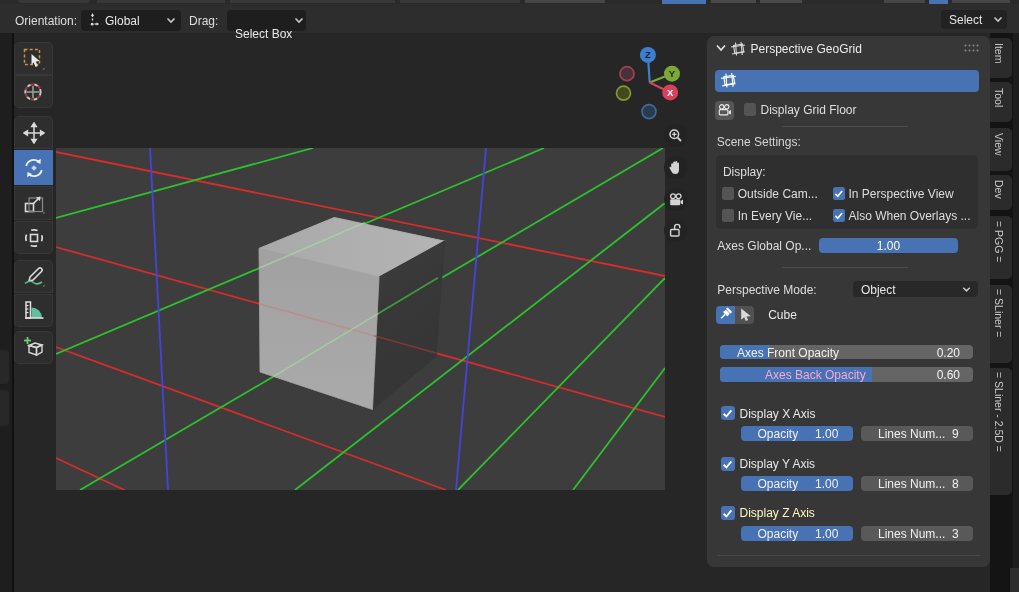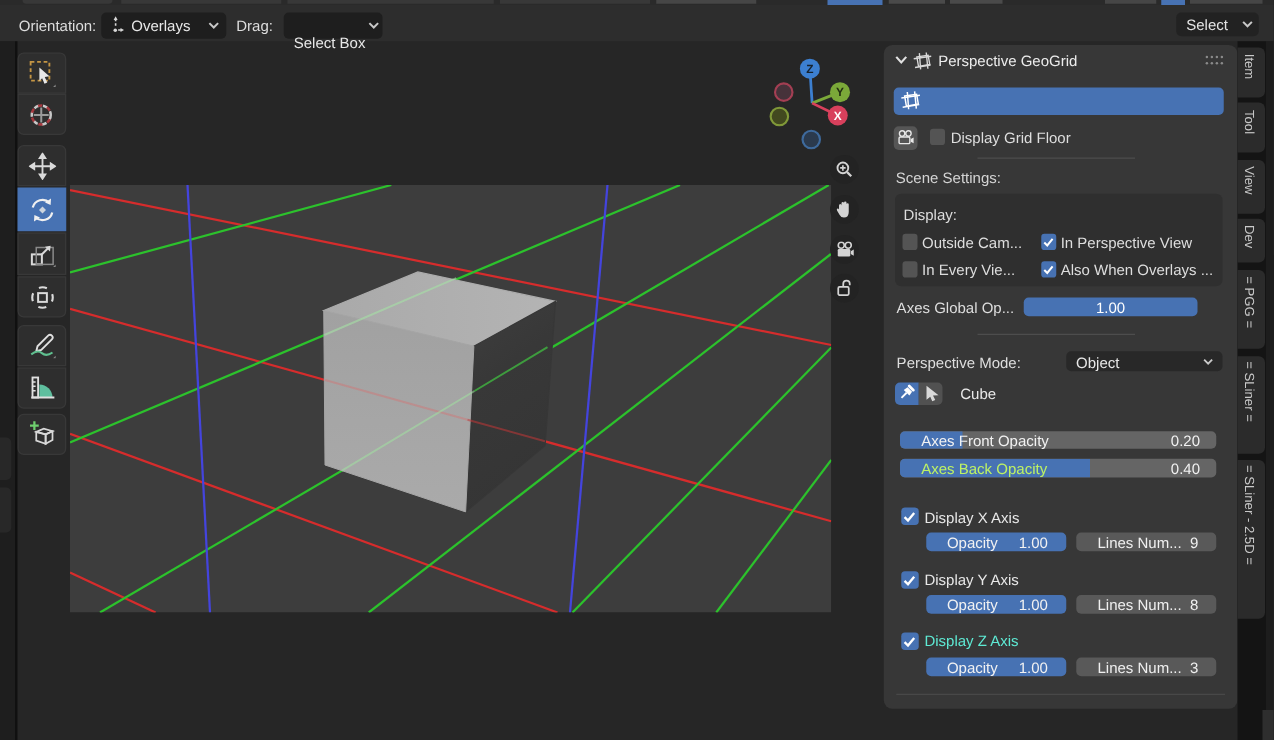--- a/index.html
+++ b/index.html
@@ -29,21 +29,21 @@
   <div class="abs" style="left:0;top:4px;width:1019px;height:29px;background:#2d2d2d;"></div>
   <div class="abs txt" style="left:15px;top:15px;">Orientation:</div>
   <div class="abs" style="left:81px;top:10px;width:100px;height:21px;background:#1e1e1e;border-radius:4px;"></div>
   <svg class="abs" style="left:85px;top:12px;" width="16" height="16" viewBox="0 0 16 16">
     <path d="M7.5 3 L7.5 9.5" stroke="#d8d8d8" stroke-width="1.3" stroke-dasharray="2 1.6" fill="none"></path>
     <path d="M7.5 1 L5.9 4 L9.1 4 Z" fill="#d8d8d8"></path>
     <path d="M9.5 12 L12.5 12" stroke="#d8d8d8" stroke-width="1.3" fill="none"></path>
     <path d="M14.2 12 L11.4 10.4 L11.4 13.6 Z" fill="#d8d8d8"></path>
     <circle cx="7.2" cy="12.2" r="1.4" fill="#d8d8d8"></circle>
   </svg>
-  <div class="abs txt" style="left:105px;top:15px;color:#e8e8e8;">Overlays</div>
+  <div class="abs txt" style="left:105px;top:15px;color:#e8e8e8;">Global</div>
   <svg class="abs" style="left:165px;top:16px;" width="12" height="9" viewBox="0 0 12 9">
       <path d="M2.5 2.5 L6 6 L9.5 2.5" stroke="#c8c8c8" stroke-width="1.6" fill="none"></path>
     </svg>
   <div class="abs txt" style="left:189px;top:15px;">Drag:</div>
   <div class="abs" style="left:227px;top:10px;width:79px;height:21px;background:#1e1e1e;border-radius:4px;"></div>
   <div class="abs txt" style="left:235px;top:28px;color:#e8e8e8;">Select Box</div>
   <svg class="abs" style="left:293px;top:16px;" width="12" height="9" viewBox="0 0 12 9">
       <path d="M2.5 2.5 L6 6 L9.5 2.5" stroke="#c8c8c8" stroke-width="1.6" fill="none"></path>
     </svg>
   <div class="abs" style="left:941px;top:10px;width:66px;height:19px;background:#222222;border-radius:4px;"></div>
@@ -310,22 +310,22 @@
   <div class="abs txt" style="left:768.2px;top:309.3px;color:#e8e8e8;">Cube</div>
 
   <div class="abs" style="left:719.8px;top:344.8px;width:253.4px;height:14.7px;background:#656565;border-radius:4px;overflow:hidden;">
     <div style="position:absolute;left:0;top:0;width:50.7px;height:14.7px;background:#4772b3;"></div>
   </div>
   <div class="abs txt" style="left:737px;top:347.2px;color:#f2f2f2;">Axes Front Opacity</div>
   <div class="abs txt" style="left:910px;top:347.2px;width:50px;text-align:right;color:#f2f2f2;">0.20</div>
   <div class="abs" style="left:719.8px;top:366.9px;width:253.4px;height:14.8px;background:#656565;border-radius:4px;overflow:hidden;">
     <div style="position:absolute;left:0;top:0;width:152px;height:14.8px;background:#4772b3;"></div>
   </div>
-  <div class="abs txt" style="left:737px;top:369.3px;color:#bef264;">Axes Back Opacity</div>
-  <div class="abs txt" style="left:910px;top:369.3px;width:50px;text-align:right;color:#f2f2f2;">0.40</div>
+  <div class="abs txt" style="left:765px;top:369.3px;color:#f9a8d4;">Axes Back Opacity</div>
+  <div class="abs txt" style="left:910px;top:369.3px;width:50px;text-align:right;color:#f2f2f2;">0.60</div>
 
   <div class="abs" style="left:720.5px;top:406.2px;width:14px;height:14px;background:#4772b3;border-radius:3px;"></div>
   <svg class="abs" style="left:722px;top:408.2px;" width="11" height="11" viewBox="0 0 10 10">
       <path d="M1.5 5.2 L4 7.7 L8.5 2.2" stroke="#ffffff" stroke-width="1.7" fill="none"></path>
     </svg>
   <div class="abs txt" style="left:739.5px;top:407.8px;color:#e8e8e8;">Display X Axis</div>
   <div class="abs" style="left:740.8px;top:425.6px;width:111.9px;height:15.2px;background:#4772b3;border-radius:4px;"></div>
   <div class="abs txt" style="left:757.5px;top:428.1px;color:#f2f2f2;">Opacity</div>
   <div class="abs txt" style="left:815px;top:428.1px;color:#f2f2f2;">1.00</div>
   <div class="abs" style="left:860.5px;top:425.6px;width:112.7px;height:15.2px;background:#595959;border-radius:4px;"></div>
@@ -341,21 +341,21 @@
   <div class="abs txt" style="left:757.5px;top:478.3px;color:#f2f2f2;">Opacity</div>
   <div class="abs txt" style="left:815px;top:478.3px;color:#f2f2f2;">1.00</div>
   <div class="abs" style="left:860.5px;top:475.8px;width:112.7px;height:15.2px;background:#595959;border-radius:4px;"></div>
   <div class="abs txt" style="left:878px;top:478.3px;color:#f0f0f0;">Lines Num...</div>
   <div class="abs txt" style="left:952px;top:478.3px;color:#f0f0f0;">8</div>
 
   <div class="abs" style="left:720.5px;top:505.7px;width:14px;height:14px;background:#4772b3;border-radius:3px;"></div>
   <svg class="abs" style="left:722px;top:507.7px;" width="11" height="11" viewBox="0 0 10 10">
       <path d="M1.5 5.2 L4 7.7 L8.5 2.2" stroke="#ffffff" stroke-width="1.7" fill="none"></path>
     </svg>
-  <div class="abs txt" style="left:739.5px;top:507.3px;color:#5eead4;">Display Z Axis</div>
+  <div class="abs txt" style="left:739.5px;top:507.3px;color:#fef9c3;">Display Z Axis</div>
   <div class="abs" style="left:740.8px;top:525.5px;width:111.9px;height:15.2px;background:#4772b3;border-radius:4px;"></div>
   <div class="abs txt" style="left:757.5px;top:528px;color:#f2f2f2;">Opacity</div>
   <div class="abs txt" style="left:815px;top:528px;color:#f2f2f2;">1.00</div>
   <div class="abs" style="left:860.5px;top:525.5px;width:112.7px;height:15.2px;background:#595959;border-radius:4px;"></div>
   <div class="abs txt" style="left:878px;top:528px;color:#f0f0f0;">Lines Num...</div>
   <div class="abs txt" style="left:952px;top:528px;color:#f0f0f0;">3</div>
 
   <div class="abs" style="left:717px;top:555.4px;width:263px;height:1px;background:#484848;"></div>
 
   <div class="abs" style="left:990px;top:33px;width:23px;height:559px;background:#141414;"></div>

